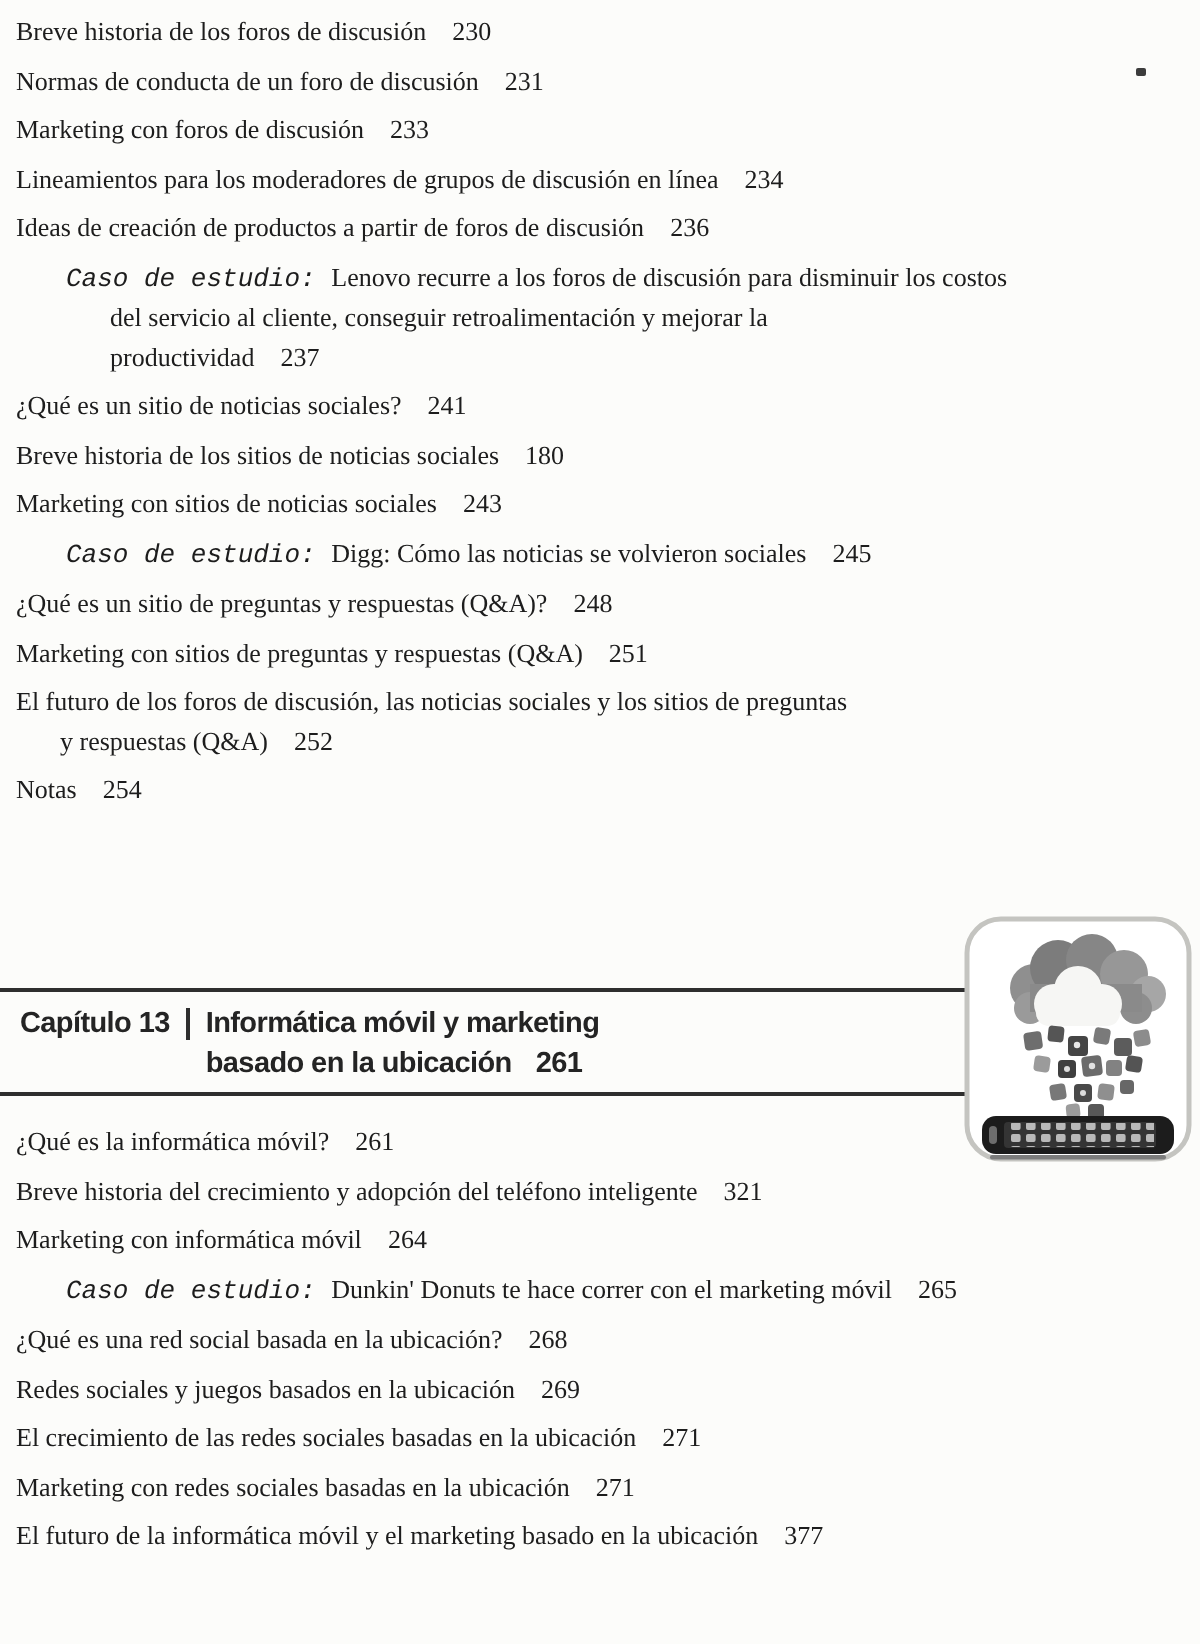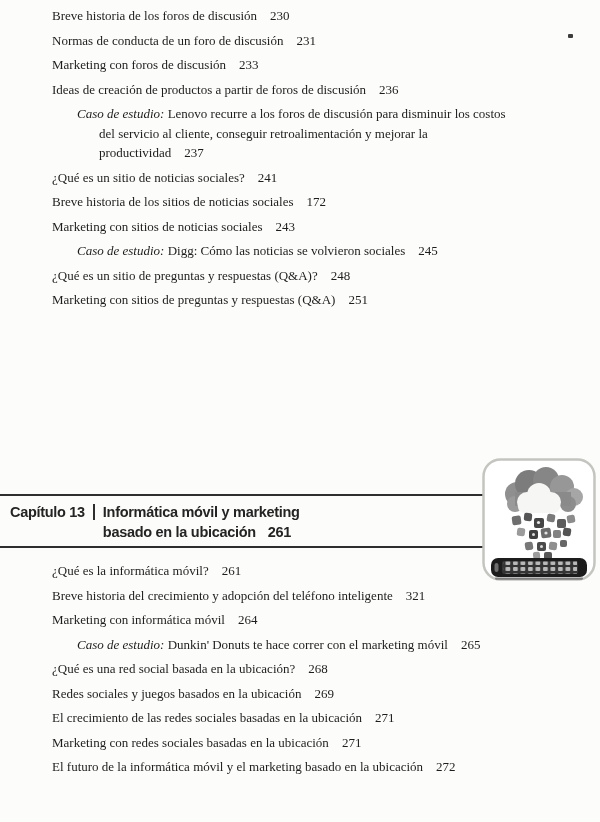--- a/index.html
+++ b/index.html
@@ -8,29 +8,29 @@
     background:#fcfcfa; overflow:hidden;
     font-family:"Liberation Serif", serif;
     color:#1d1d1d;
   }
 
   
   .speck { position:absolute; left:568px; top:34px; width:5px; height:4px;
            background:#3c3c3c; border-radius:1px; }
 
   
-  .toc { position:absolute; left:8px; font-size:13px;margin-left:44px; }
+  .toc { position:absolute; left:8px; font-size:13px; }
   .toc-top { top:6px; }
   .toc-bottom { top:561px; }
   .entry { margin-bottom:5px; }
   .line { line-height:19.5px; white-space:nowrap; }
   .case .line { padding-left:25px; }
   .case .line.cont { padding-left:47px; }
   .main .line.cont { padding-left:22px; }
-  .italic { font-style:italic; }
+  .italic { font-style:italic;font-family:Liberation Mono, monospace; }
   .pagenum { margin-left:13px; }
 
   
   .chapter-box {
     position:absolute; left:0; top:494px; width:484px; box-sizing:border-box;
     border-top:2px solid #2e2e2e; border-bottom:2px solid #2e2e2e;
     padding:6px 0 4px;
   }
   .ch-row {
     display:flex; align-items:flex-start; padding-left:10px;
@@ -57,44 +57,54 @@
       <div class="entry main">
         <div class="line">Breve historia de los foros de discusión<span class="pagenum">230</span></div>
       </div>
       <div class="entry main">
         <div class="line">Normas de conducta de un foro de discusión<span class="pagenum">231</span></div>
       </div>
       <div class="entry main">
         <div class="line">Marketing con foros de discusión<span class="pagenum">233</span></div>
       </div>
       <div class="entry main">
+        <div class="line">Lineamientos para los moderadores de grupos de discusión en línea<span class="pagenum">234</span></div>
+      </div>
+      <div class="entry main">
         <div class="line">Ideas de creación de productos a partir de foros de discusión<span class="pagenum">236</span></div>
       </div>
       <div class="entry case">
         <div class="line"><span class="italic">Caso de estudio: </span>Lenovo recurre a los foros de discusión para disminuir los costos</div>
         <div class="line cont">del servicio al cliente, conseguir retroalimentación y mejorar la</div>
         <div class="line cont">productividad<span class="pagenum">237</span></div>
       </div>
       <div class="entry main">
         <div class="line">¿Qué es un sitio de noticias sociales?<span class="pagenum">241</span></div>
       </div>
       <div class="entry main">
-        <div class="line">Breve historia de los sitios de noticias sociales<span class="pagenum">172</span></div>
+        <div class="line">Breve historia de los sitios de noticias sociales<span class="pagenum">180</span></div>
       </div>
       <div class="entry main">
         <div class="line">Marketing con sitios de noticias sociales<span class="pagenum">243</span></div>
       </div>
       <div class="entry case">
         <div class="line"><span class="italic">Caso de estudio: </span>Digg: Cómo las noticias se volvieron sociales<span class="pagenum">245</span></div>
       </div>
       <div class="entry main">
         <div class="line">¿Qué es un sitio de preguntas y respuestas (Q&amp;A)?<span class="pagenum">248</span></div>
       </div>
       <div class="entry main">
         <div class="line">Marketing con sitios de preguntas y respuestas (Q&amp;A)<span class="pagenum">251</span></div>
+      </div>
+      <div class="entry main">
+        <div class="line">El futuro de los foros de discusión, las noticias sociales y los sitios de preguntas</div>
+        <div class="line cont">y respuestas (Q&amp;A)<span class="pagenum">252</span></div>
+      </div>
+      <div class="entry main">
+        <div class="line">Notas<span class="pagenum">254</span></div>
       </div>
     </div>
 
   <div class="chapter-box">
     <div class="ch-row">
       <span class="ch-prefix">Capítulo 13</span>
       <span class="ch-divider"></span>
       <span class="ch-title">
         <span class="t-line">Informática móvil y marketing</span>
         <span class="t-line"><span>basado en la ubicación</span><span class="ch-page">261</span></span>
@@ -183,17 +193,17 @@
       <div class="entry main">
         <div class="line">Redes sociales y juegos basados en la ubicación<span class="pagenum">269</span></div>
       </div>
       <div class="entry main">
         <div class="line">El crecimiento de las redes sociales basadas en la ubicación<span class="pagenum">271</span></div>
       </div>
       <div class="entry main">
         <div class="line">Marketing con redes sociales basadas en la ubicación<span class="pagenum">271</span></div>
       </div>
       <div class="entry main">
-        <div class="line">El futuro de la informática móvil y el marketing basado en la ubicación<span class="pagenum">272</span></div>
+        <div class="line">El futuro de la informática móvil y el marketing basado en la ubicación<span class="pagenum">377</span></div>
       </div>
     </div>
 
 </div>
 
 </body></html>

